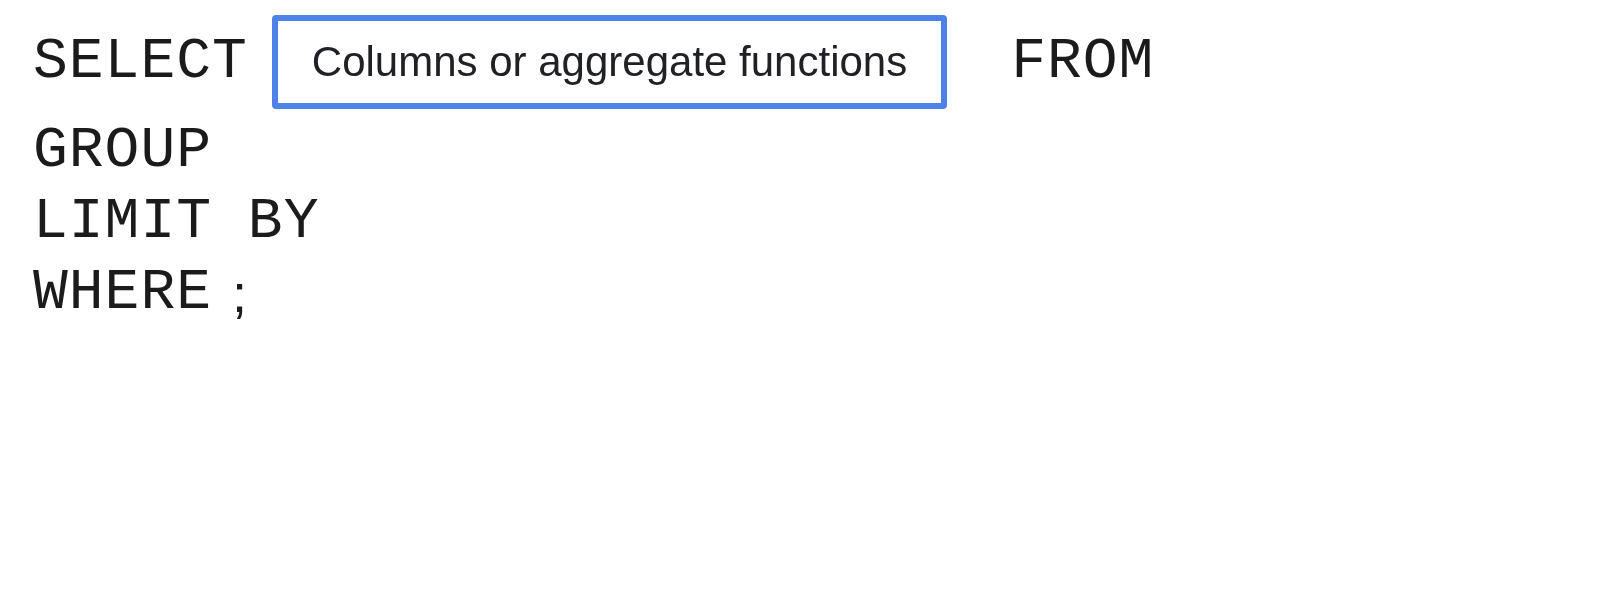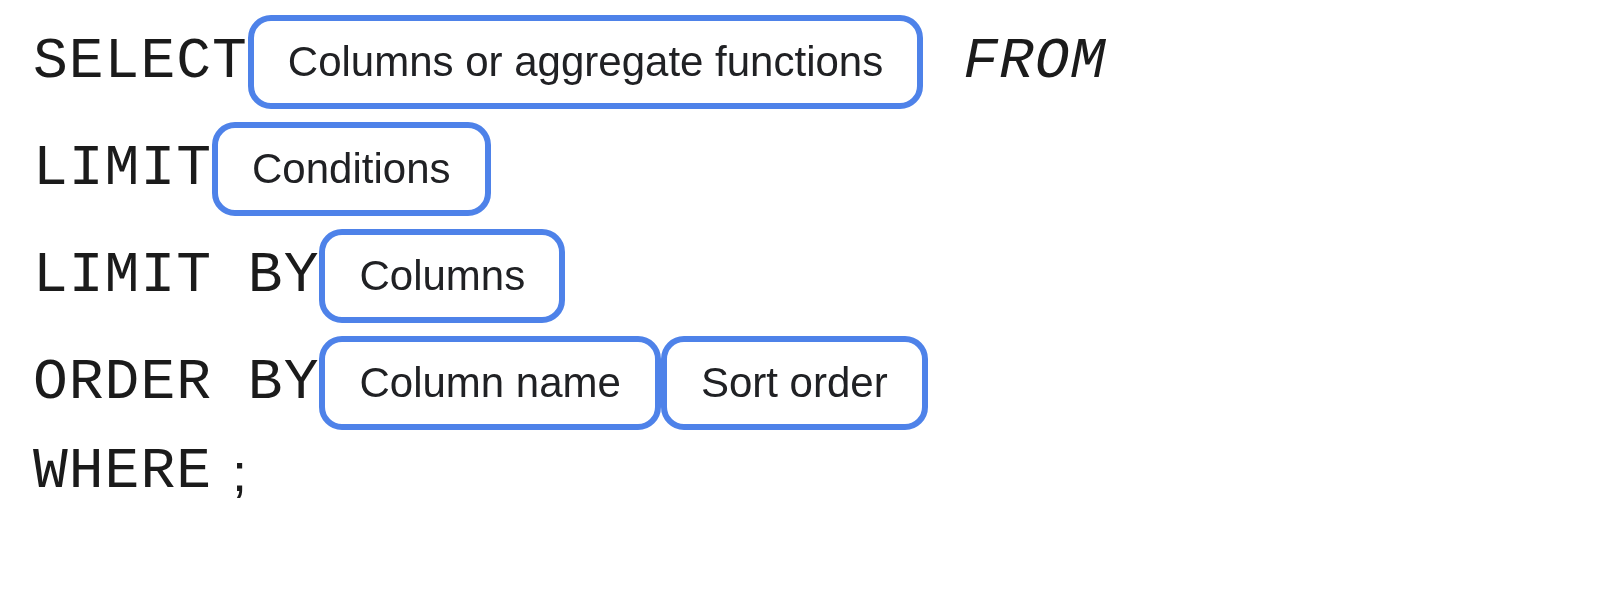--- a/index.html
+++ b/index.html
@@ -28,38 +28,38 @@
   .keyword{
     font-family:"Liberation Mono","DejaVu Sans Mono",monospace;
     font-size:58px;
     line-height:1;
     color:var(--keyword-text);
     white-space:pre;
     letter-spacing:1px;
   }
   .placeholder-box{
     border:6px solid var(--box-border);
-    border-radius:23px;
+    border-radius:4px;
     background:var(--background);
     padding:20px 34px;
+    margin-left:24px;
     display:flex;
     align-items:flex-end;
     justify-content:center;
   }
   .placeholder-label{
     font-family:"Liberation Sans",sans-serif;
     font-size:42px;
     font-weight:500;
     line-height:1;
     color:var(--label-text);
     white-space:nowrap;
   }
   .keyword.after-box{
-    margin-left:40px;
-    font-style:italic;
+    margin-left:64px;
   }
   .terminator{
     font-family:"Liberation Sans",sans-serif;
     font-size:54px;
     font-weight:500;
     line-height:1;
     color:var(--keyword-text);
     margin-left:20px;
     align-self:center;
   }
@@ -71,41 +71,26 @@
 
   <div class="syntax-row">
     <span class="keyword">SELECT</span>
     <div class="placeholder-box">
       <span class="placeholder-label">Columns or aggregate functions</span>
     </div>
     <span class="keyword after-box">FROM</span>
   </div>
 
   <div class="syntax-row">
-    <span class="keyword">LIMIT</span>
-    <div class="placeholder-box">
-      <span class="placeholder-label">Conditions</span>
-    </div>
+    <span class="keyword">GROUP</span>
   </div>
 
   <div class="syntax-row">
     <span class="keyword">LIMIT BY</span>
-    <div class="placeholder-box">
-      <span class="placeholder-label">Columns</span>
-    </div>
   </div>
 
-  <div class="syntax-row">
-    <span class="keyword">ORDER BY</span>
-    <div class="placeholder-box">
-      <span class="placeholder-label">Column name</span>
-    </div>
-    <div class="placeholder-box">
-      <span class="placeholder-label">Sort order</span>
-    </div>
-  </div>
 
   <div class="syntax-row">
     <span class="keyword">WHERE</span>
     <span class="terminator">;</span>
   </div>
 
 </div>
 
 </body></html>

